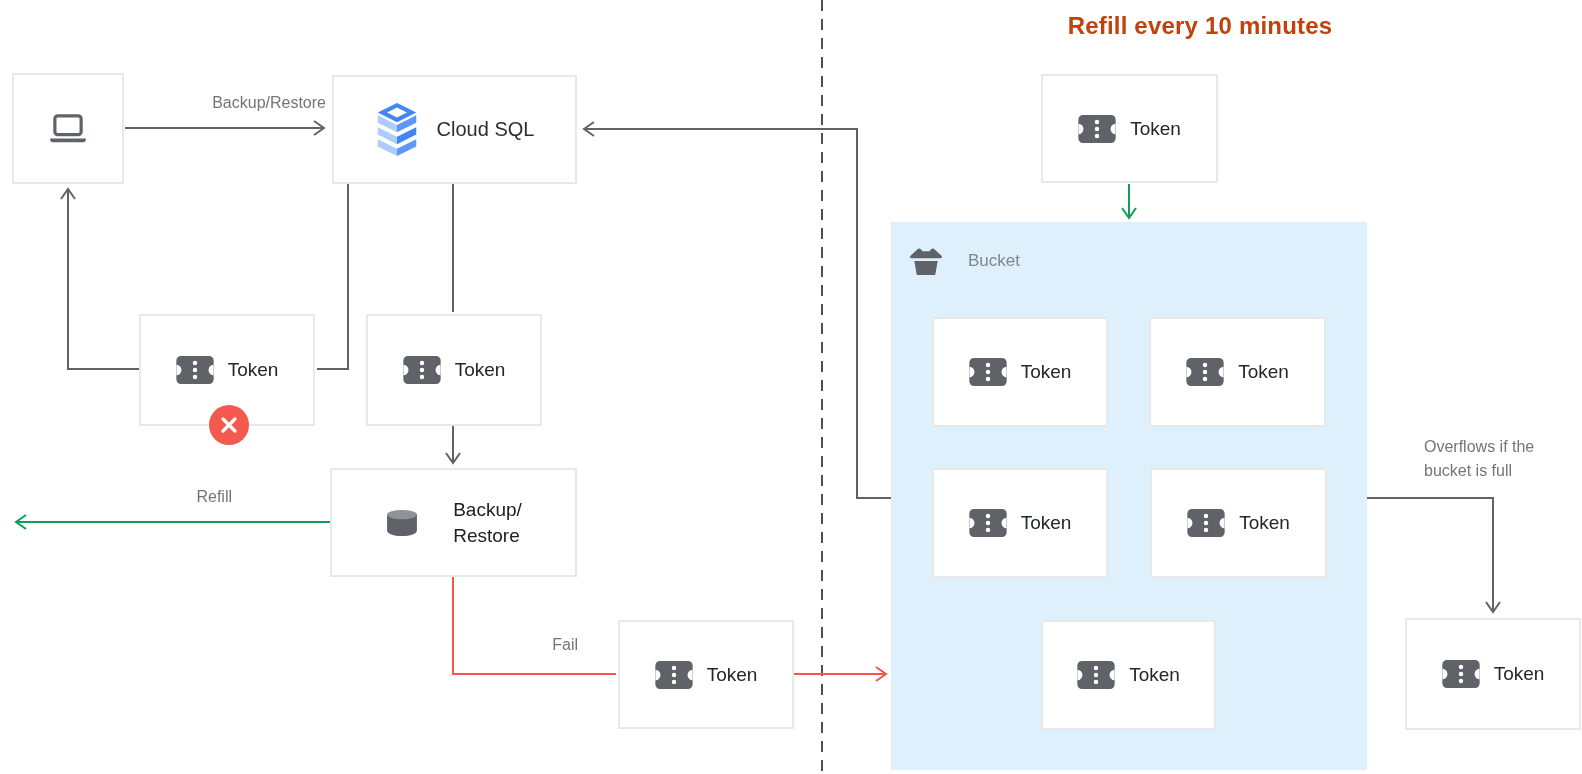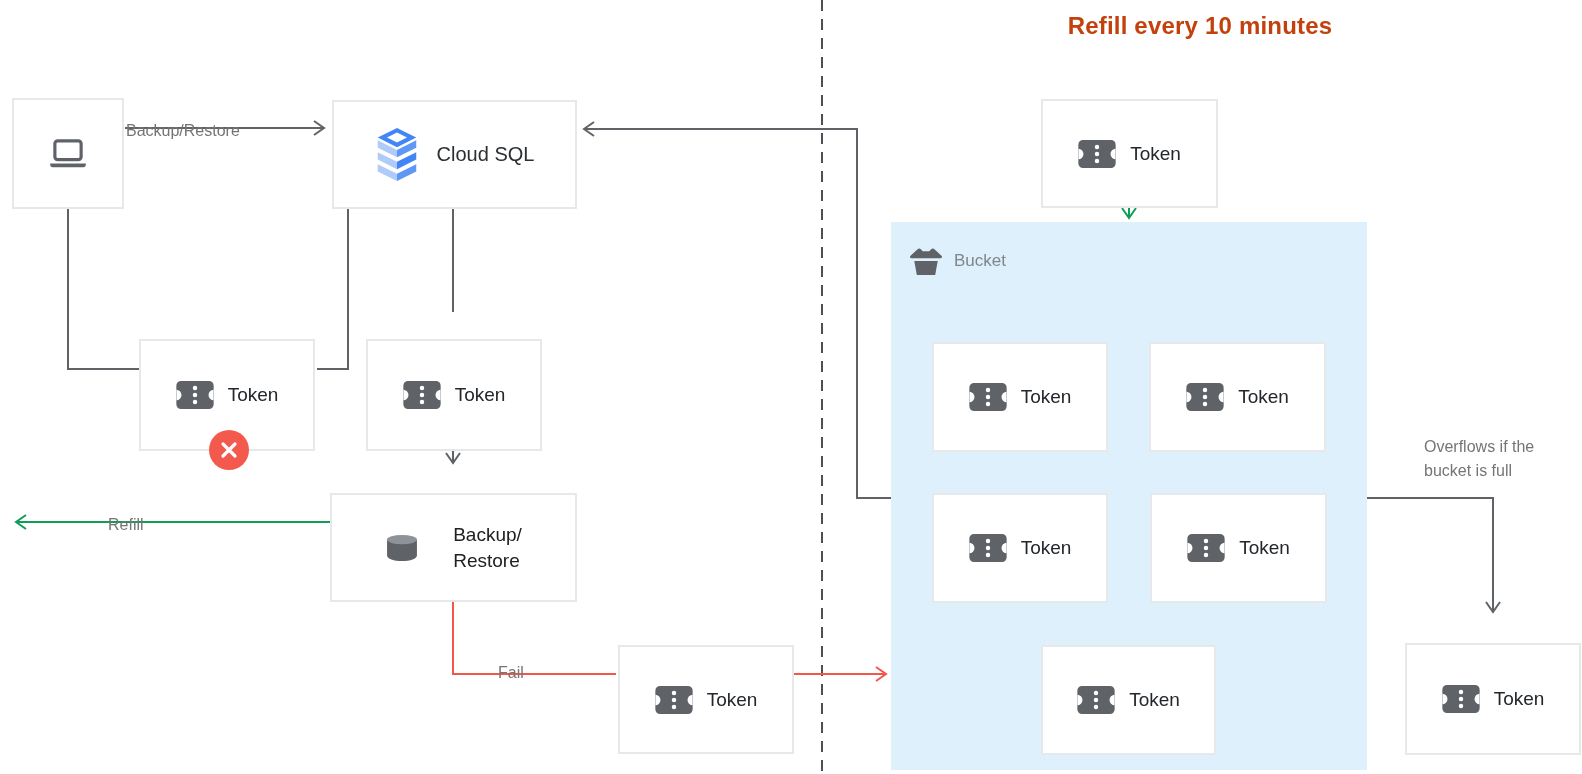--- a/index.html
+++ b/index.html
@@ -3,33 +3,33 @@
 <meta charset="utf-8">
 <style>
   html,body{margin:0;padding:0;background:#fff;}
   .canvas{
     position:relative;width:1582px;height:774px;overflow:hidden;background:#fff;
     font-family:"Liberation Sans","DejaVu Sans",sans-serif;
   }
   .bucket{
     position:absolute;left:891px;top:222px;width:476px;height:548px;
   }
-  .bucket-head{position:absolute;left:17px;top:24px;display:flex;align-items:center;gap:10px;}
+  .bucket-head{position:absolute;left:17px;top:24px;display:flex;align-items:center;gap:24px;}
   .bucket-label{font-size:17px;color:#80868b;}
   .node{
     position:absolute;background:#fff;border:2px solid #e6e8e9;box-sizing:border-box;
-    display:flex;align-items:center;justify-content:center;gap:14px;margin-top:25px;
+    display:flex;align-items:center;justify-content:center;gap:14px;
   }
   .token .tlabel{font-size:19px;color:#23272b;}
   .csql-label{font-size:20px;color:#2b2f33;}
   .br-text{font-size:19px;color:#202124;line-height:26px;}
   .wires{position:absolute;left:0;top:0;pointer-events:none;}
   .wires path{fill:none;stroke-width:2;}
   .glabel{position:absolute;color:#757575;font-size:16px;}
-  .center{text-align:left;margin-top:28px;}
+  .center{text-align:right;}
   .title{
     position:absolute;left:1000px;top:12px;width:400px;text-align:center;
     font-size:24px;font-weight:bold;color:#c2410c;letter-spacing:.2px;
   }
   .xbadge{
     position:absolute;left:68px;top:89px;width:40px;height:40px;border-radius:50%;
     display:flex;align-items:center;justify-content:center;
   }
 </style>
 </head>

